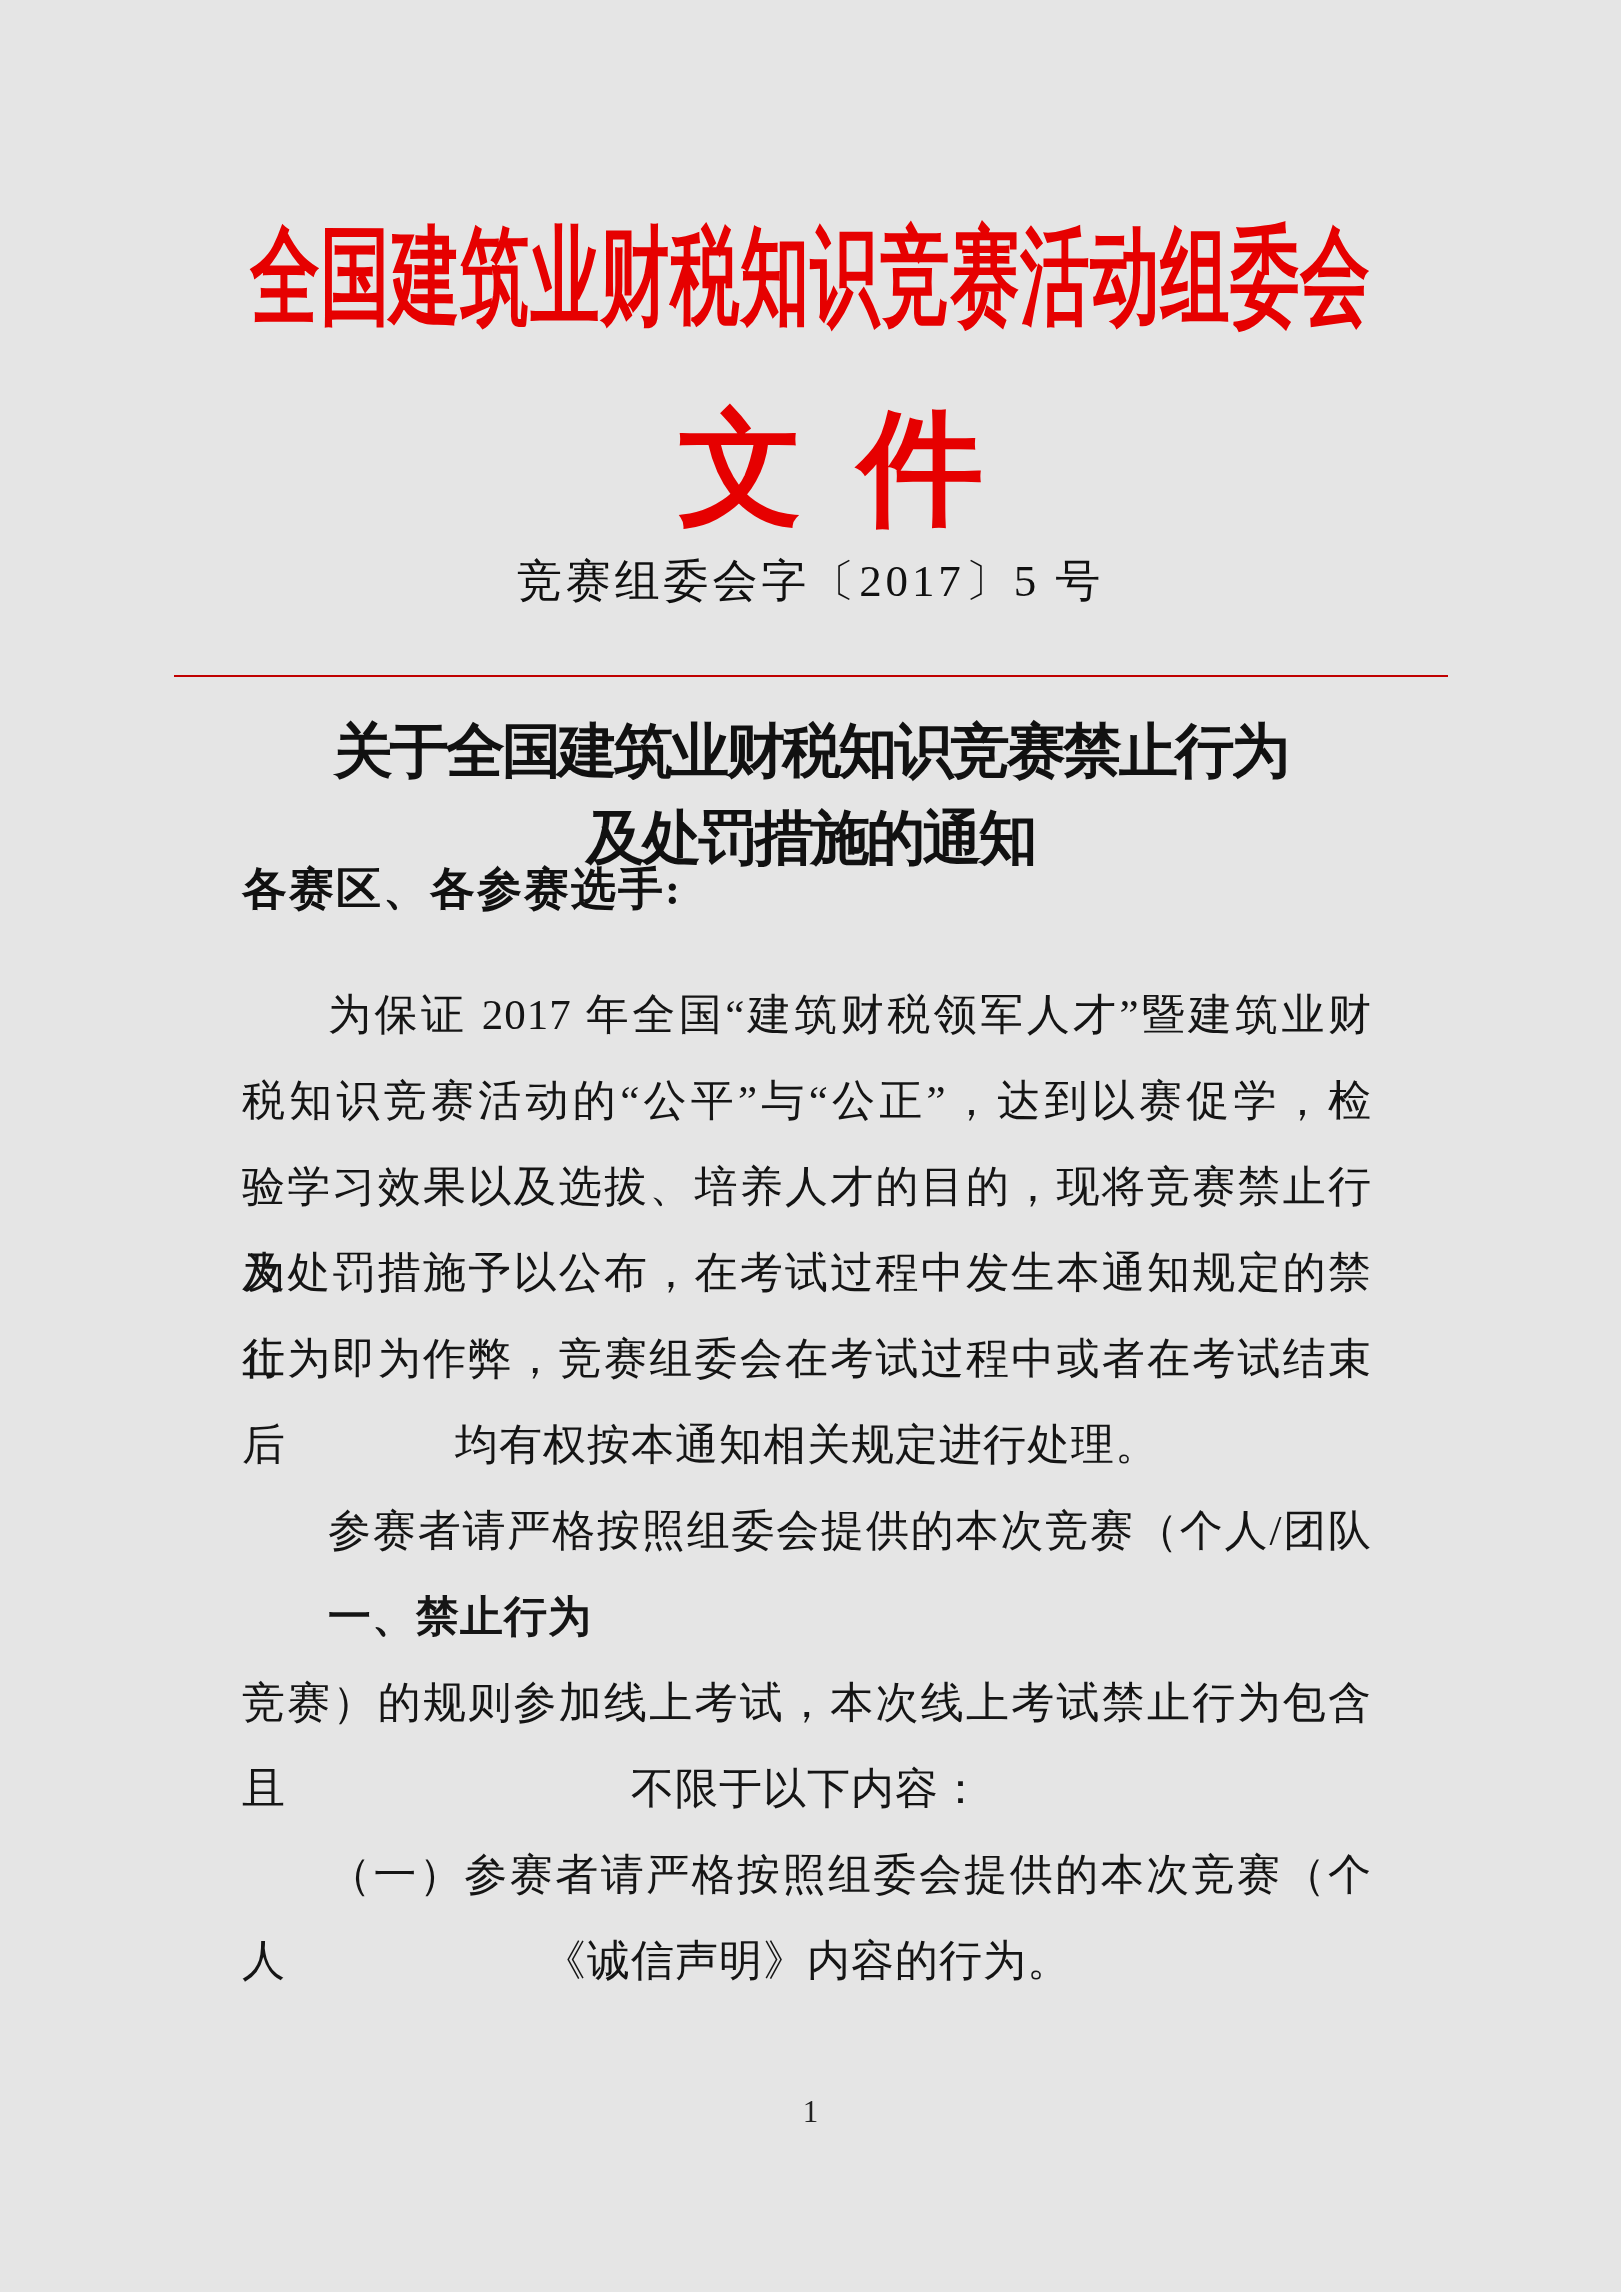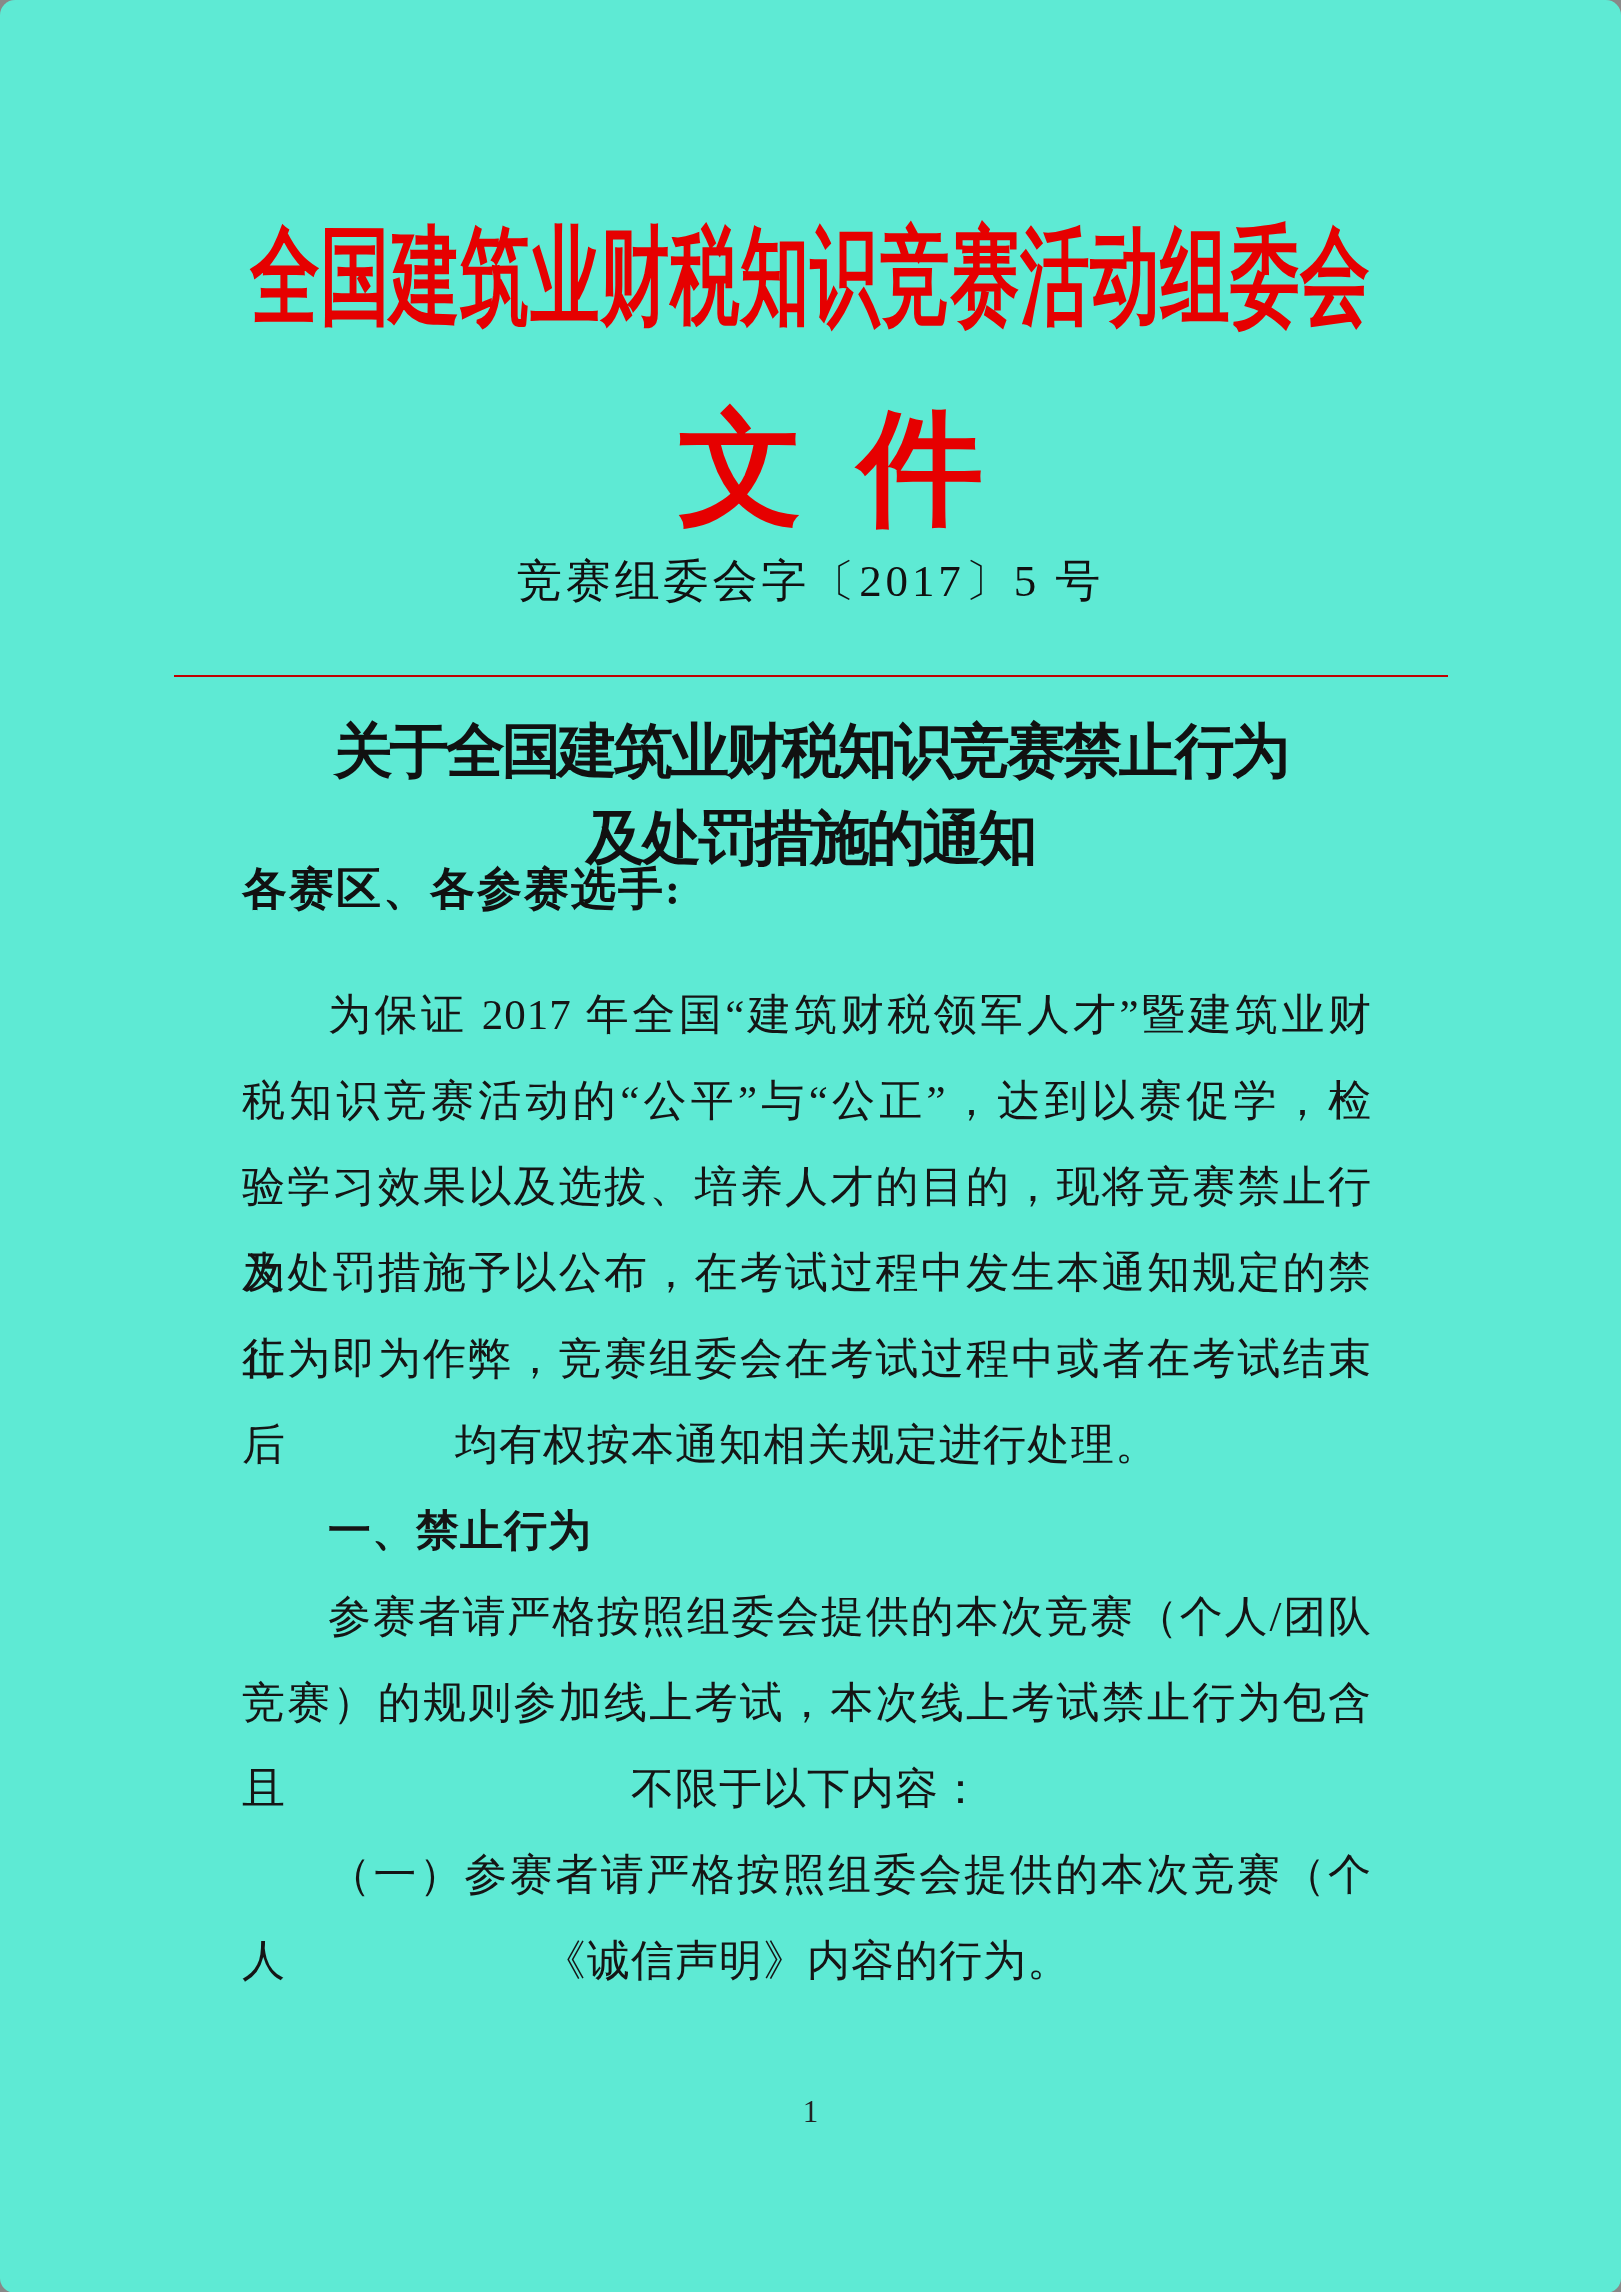--- a/index.html
+++ b/index.html
@@ -1,24 +1,23 @@
 <!DOCTYPE html>
 <html><head>
 <meta charset="utf-8">
 <style>
   html,body{margin:0;padding:0;background:#888;}
   .page{
     position:relative;
     width:1621px;height:2293px;
     margin:0 auto;
-    background:#5eead4;
+    background:#e5e5e5;
     overflow:hidden;
     font-family:"Liberation Serif","DejaVu Serif",serif;
     color:#151515;
-    border-radius:15px;
   }
   
   .org-title{
     position:absolute;top:225px;left:0;width:100%;
     text-align:center;
     font-size:69px;font-weight:bold;color:#e60000;
     line-height:69px;white-space:nowrap;
     transform:scaleY(1.55);transform-origin:top center;
     letter-spacing:1px;
   }
@@ -92,22 +91,22 @@
 
   <div class="salutation">各赛区、各参赛选手:</div>
 
   <div class="body-lines">
       <div class="line jf">为保证 2017 年全国“建筑财税领军人才”暨建筑业财</div>
       <div class="line j">税知识竞赛活动的“公平”与“公正”，达到以赛促学，检</div>
       <div class="line j">验学习效果以及选拔、培养人才的目的，现将竞赛禁止行为</div>
       <div class="line j">及处罚措施予以公布，在考试过程中发生本通知规定的禁止</div>
       <div class="line j">行为即为作弊，竞赛组委会在考试过程中或者在考试结束后</div>
       <div class="line l">均有权按本通知相关规定进行处理。</div>
+      <div class="line jf">参赛者请严格按照组委会提供的本次竞赛（个人/团队</div>
       <div class="line h">一、禁止行为</div>
-      <div class="line jf">参赛者请严格按照组委会提供的本次竞赛（个人/团队</div>
       <div class="line j">竞赛）的规则参加线上考试，本次线上考试禁止行为包含且</div>
       <div class="line l">不限于以下内容：</div>
       <div class="line jf">（一）参赛者请严格按照组委会提供的本次竞赛（个人</div>
       <div class="line l">《诚信声明》内容的行为。</div>
     </div>
 
   <div class="page-number">1</div>
 
 </div>
 

